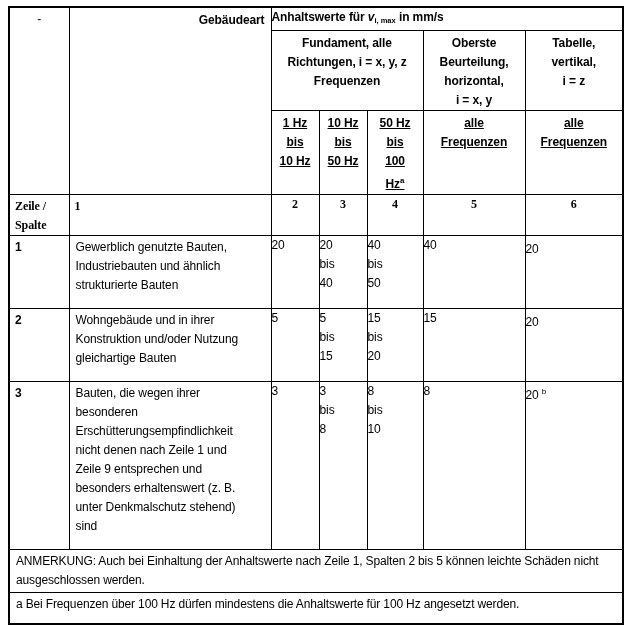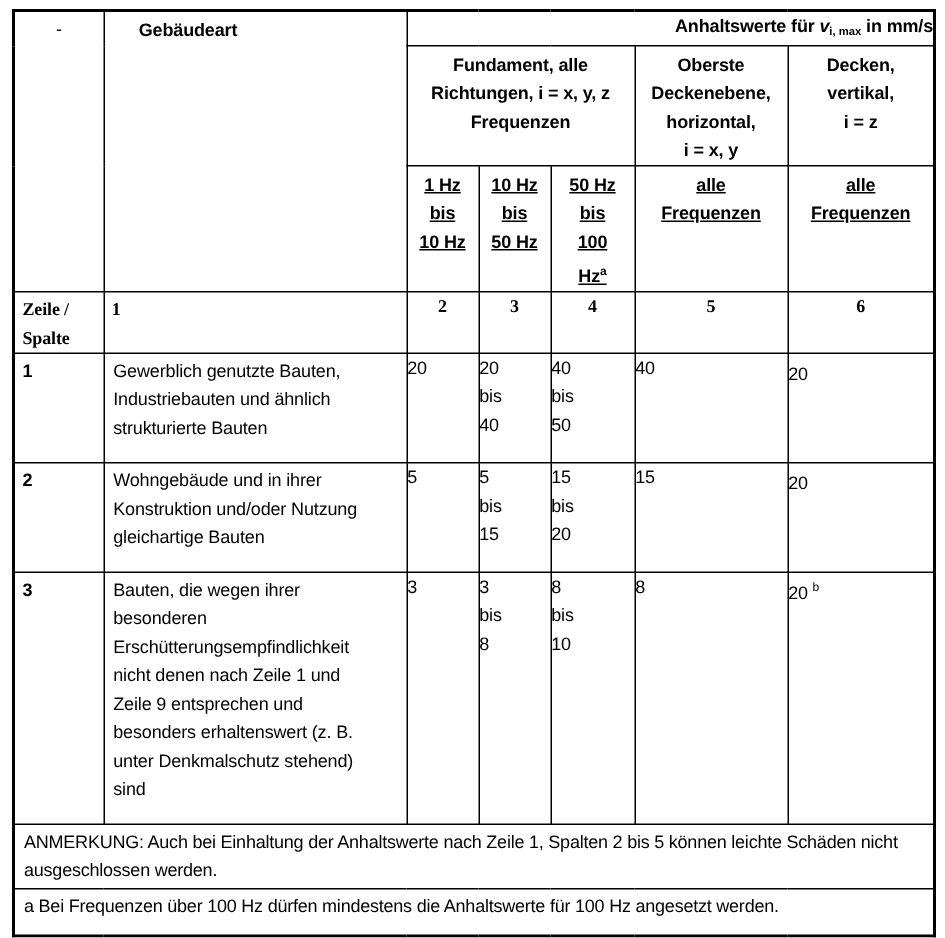--- a/index.html
+++ b/index.html
@@ -57,22 +57,22 @@
   tr.r8 { height: 38px; }
   tr.r9 { height: 31px; }
 
   .hdr    { font-weight: bold; font-size: 11.5px; }
   .center { text-align: center; }
   .mid    { vertical-align: middle; }
   .pre    { white-space: pre-line; }
   .padt   { padding-top: 3px; }
 
   td.corner { text-align: center; padding-top: 2px; font-size: 12px; }
-  td.geb    { padding: 3px 23px; }
-  td.anh    { vertical-align: middle; text-align: right; }
+  td.geb    { padding: 3px 6px; text-align: right; }
+  td.anh    { vertical-align: middle; text-align: left; }
   td.anh i  { font-style: italic; }
   td.anh sub { font-size: 7.5px; vertical-align: -2px; letter-spacing: 0; }
 
   sup.fn { font-size: 8px; vertical-align: 5px; letter-spacing: 0; }
   td .supgap { margin-left: 3px; }
 
   td.rownum { padding: 2px 0 0 5px; }
   td.zeile  { padding: 2px 0 0 5px; line-height: 18px; }
   td.desc   { padding: 2px 6px 13px 6px; line-height: 19px; }
   td.val    { text-align: left; vertical-align: middle; line-height: 19px; }
@@ -106,24 +106,24 @@
         <tr class="r1">
       <td rowspan="3" class="corner">-</td>
       <td rowspan="3" class="hdr geb">Gebäudeart</td>
       <td colspan="5" class="hdr anh"><span>Anhaltswerte für </span><i>v</i><sub>i, max</sub><span> in mm/s</span></td>
     </tr>
     <tr class="r2">
       <td colspan="3" class="hdr center pre padt">Fundament, alle
 Richtungen, i = x, y, z
 Frequenzen</td>
       <td class="hdr center pre padt">Oberste
-Deckenebene,
+Beurteilung,
 horizontal,
 i = x, y</td>
-      <td class="hdr center pre padt">Decken,
+      <td class="hdr center pre padt">Tabelle,
 vertikal,
 i = z</td>
     </tr>
     <tr class="r3">
       <td class="hdr center pre padt">1 Hz
 bis
 10 Hz</td>
       <td class="hdr center pre padt">10 Hz
 bis
 50 Hz</td>

